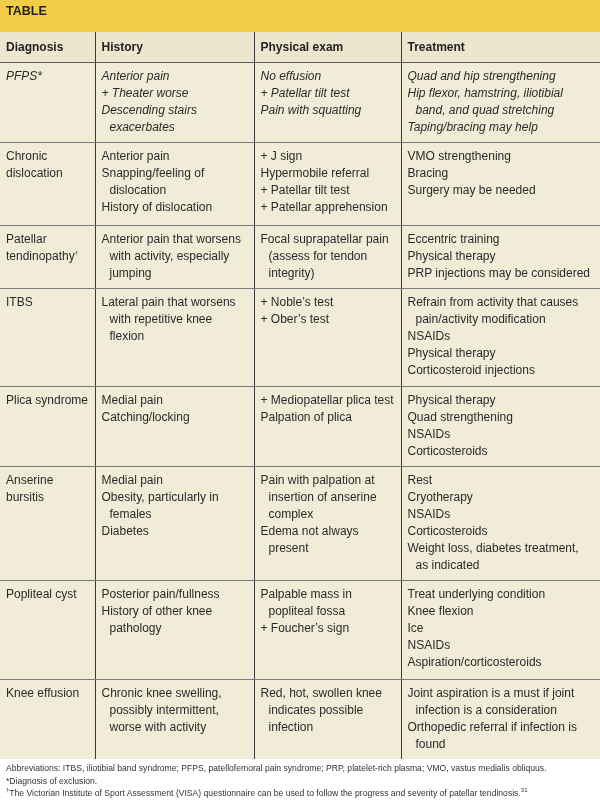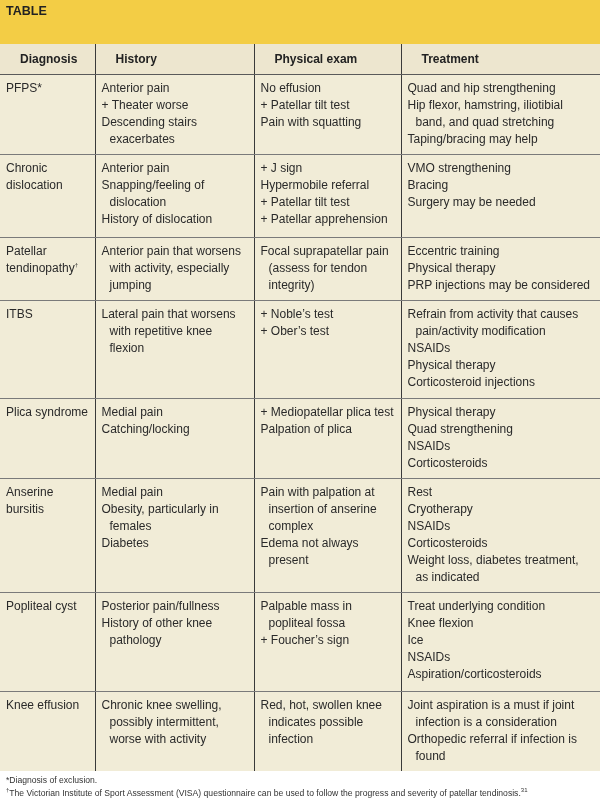--- a/index.html
+++ b/index.html
@@ -4,21 +4,21 @@
 <style>
   html, body { margin: 0; padding: 0; }
   body {
     width: 600px; height: 808px; overflow: hidden;
     background: #ffffff;
     font-family: "Liberation Sans", "DejaVu Sans", sans-serif;
     color: #2a2a2a;
   }
   .title-bar {
     background: #f3cd45;
-    height: 44px;
+    height: 32px;
     padding: 4px 19px 0 6px;
     box-sizing: border-box;
   }
   .title-label {
     font-weight: bold; font-size: 12.5px; line-height: 15px; color: #222;
   }
   .title-main {
     font-size: 17.5px; line-height: 22px; color: #222;
   }
   table {
@@ -31,21 +31,21 @@
   }
   col.c1 { width: 95px; }
   col.c2 { width: 159px; }
   col.c3 { width: 147px; }
   col.c4 { width: 199px; }
   th {
     background: #ede6cf;
     font-weight: bold;
     text-align: left;
     height: 30px;
-    padding: 0 20px;
+    padding: 0 6px;
     font-size: 12px;
     color: #222;
     border-bottom: 1.5px solid #5a5a5a;
   }
   td {
     vertical-align: top;
     padding: 5px 6px 6px 6px;
     color: #2a2a2a;
     border-bottom: 1.5px solid #7a7a7a;
   }
@@ -78,21 +78,21 @@
     </colgroup>
   <thead>
     <tr>
       <th>Diagnosis</th>
       <th>History</th>
       <th>Physical exam</th>
       <th>Treatment</th>
     </tr>
   </thead>
   <tbody id="tbody">
-      <tr style="height: 72px;">
+      <tr style="height: 72px; font-style: italic;">
         <td><span>PFPS*</span></td>
         <td>
           <span class="line">Anterior pain</span>
           <span class="line">+ Theater worse</span>
           <span class="line">Descending stairs exacerbates</span>
         </td>
         <td>
           <span class="line">No effusion</span>
           <span class="line">+ Patellar tilt test</span>
           <span class="line">Pain with squatting</span>
@@ -216,16 +216,17 @@
         </td>
         <td>
           <span class="line">Joint aspiration is a must if joint infection is a consideration</span>
           <span class="line">Orthopedic referral if infection is found</span>
         </td>
       </tr>
     </tbody>
 </table>
 
 <div class="foot">
+  <div>Abbreviations: ITBS, iliotibial band syndrome; PFPS, patellofemoral pain syndrome; PRP, platelet-rich plasma; VMO, vastus medialis obliquus.</div>
   <div>*Diagnosis of exclusion.</div>
   <div><sup>†</sup><span>The Victorian Institute of Sport Assessment (VISA) questionnaire can be used to follow the progress and severity of patellar tendinosis.</span><sup>31</sup></div>
 
 </div>
 
 </body></html>

